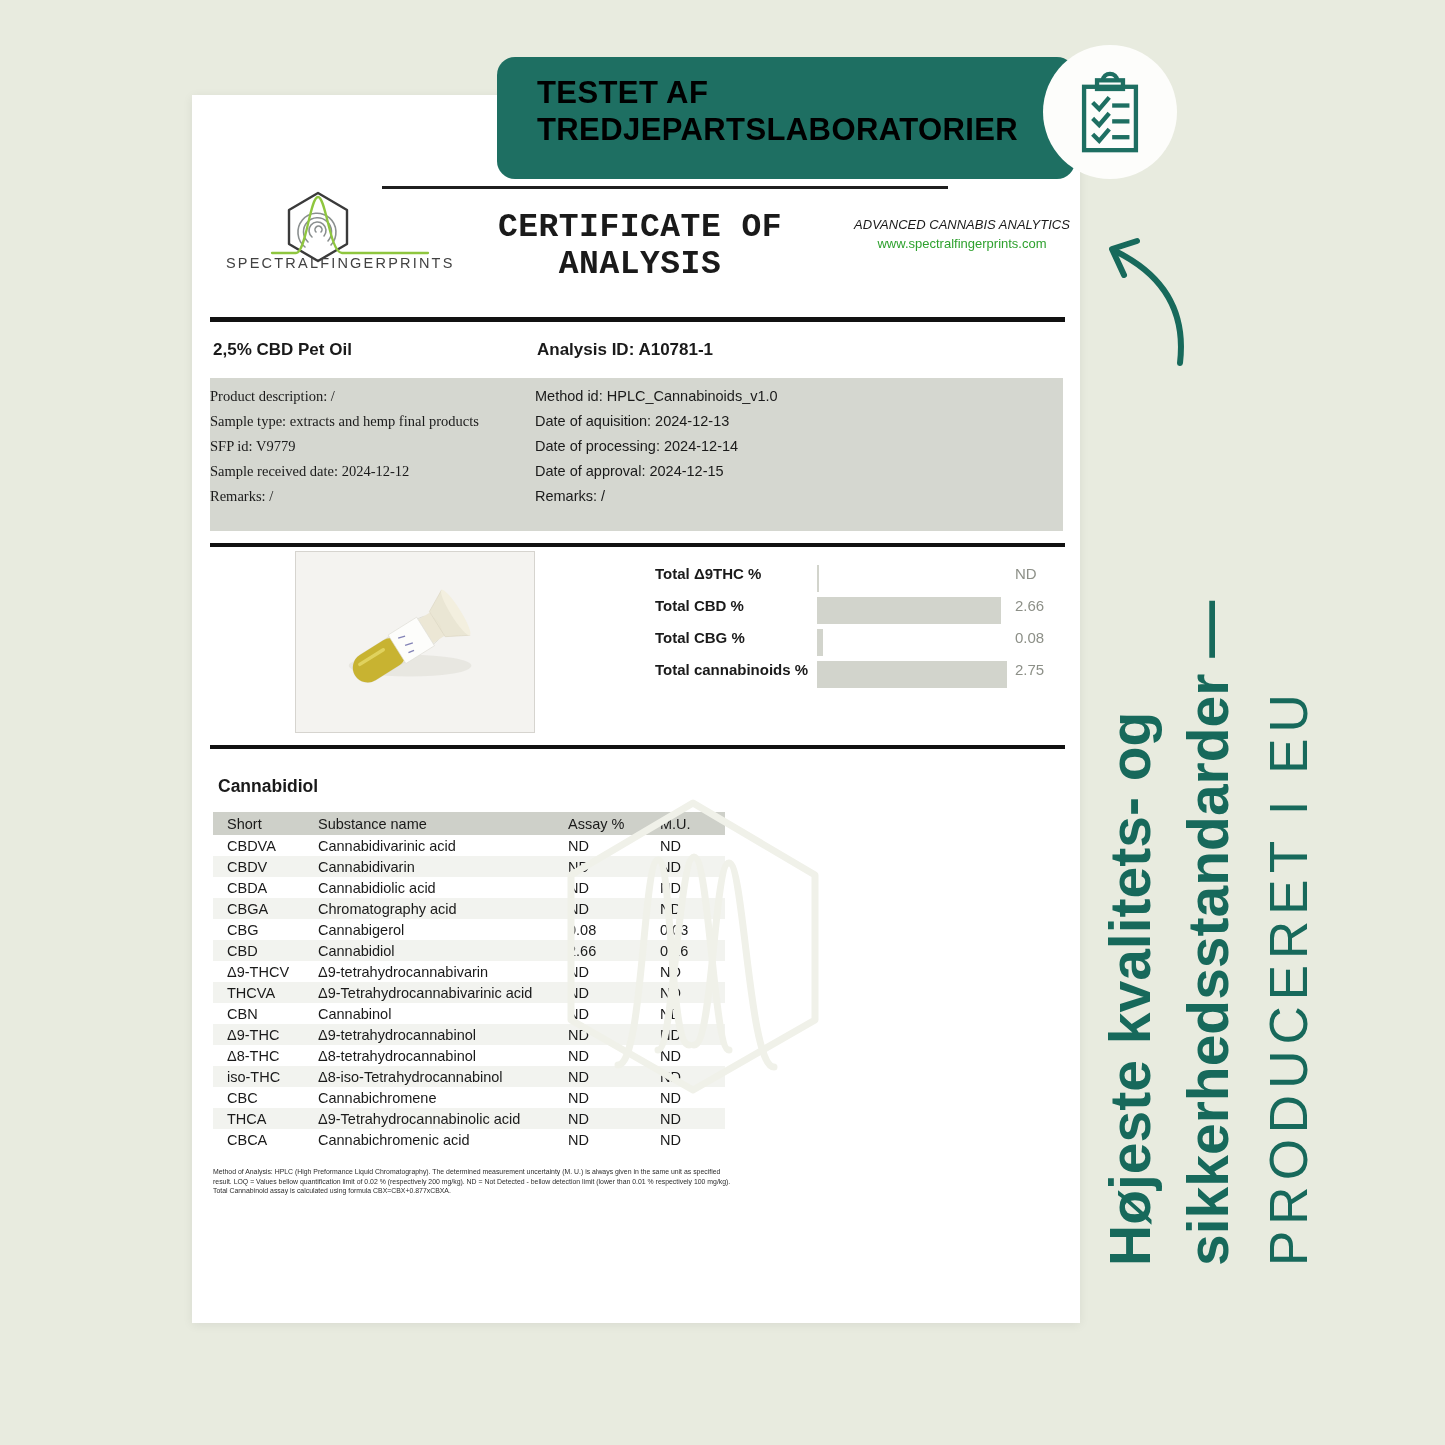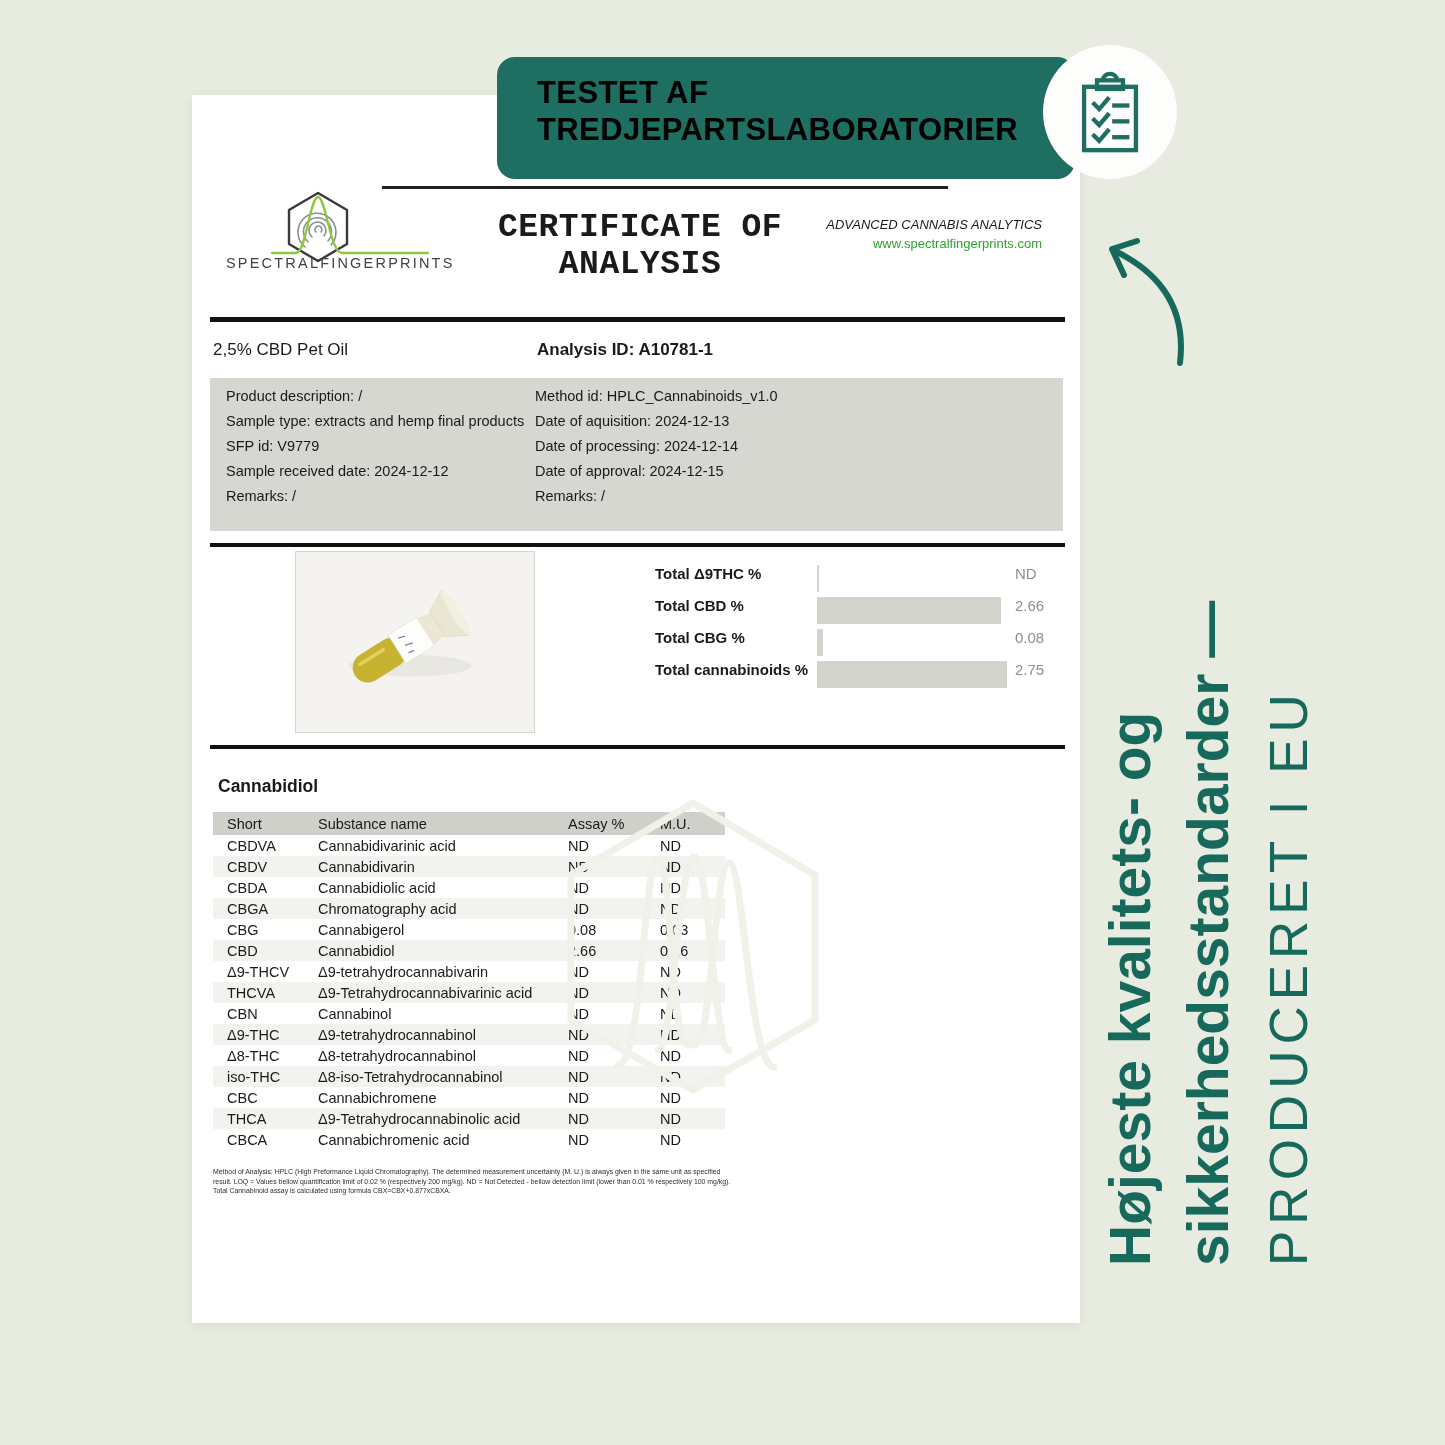--- a/index.html
+++ b/index.html
@@ -12,36 +12,36 @@
   .paper * { color:#1a1a1a; }
 
   .thin-topline { position:absolute; left:190px; top:91px; width:566px; height:3px; background:#1f1f1f; }
 
   .logo-svg { position:absolute; left:78px; top:96px; width:160px; height:73px; }
   .logo-type { position:absolute; left:34px; top:160px; width:200px; font-size:14.5px;
                letter-spacing:2.2px; color:#424242; font-weight:400; }
 
   .coa-title { position:absolute; left:228px; top:114px; width:440px; text-align:center;
                font-size:33px; font-weight:700; letter-spacing:.5px;font-family:Liberation Mono, monospace; }
-  .tagline-block { position:absolute; left:620px; top:122px; width:230px; text-align:right; }
+  .tagline-block { position:absolute; left:655px; top:122px; width:230px; text-align:center; }
   .tagline { font-size:13px; font-style:italic; font-weight:500; }
   .website { font-size:13px; color:#2ea12e !important; margin-top:4px; }
 
   .rule { position:absolute; left:18px; width:855px; background:#111; }
   .rule1 { top:222px; height:5px; }
   .rule2 { top:448px; height:4px; }
   .rule3 { top:650px; height:4px; }
 
-  .product-name { position:absolute; left:21px; top:245px; font-size:17px; font-weight:400; }
+  .product-name { position:absolute; left:21px; top:245px; font-size:17px; font-weight:700; }
   .analysis-id  { position:absolute; left:345px; top:245px; font-size:17px; font-weight:700; }
 
   .info-box { position:absolute; left:18px; top:283px; width:853px; height:153px;
               background:#d5d7d0; padding:6px 0 0 4px; }
   .info-col { position:absolute; top:6px; }
-  .info-col.left  { left:16px; }
+  .info-col.left  { left:0;font-family:Liberation Serif, serif; }
   .info-col.right { left:325px; }
   .info-col div { font-size:14.5px; line-height:25px; white-space:nowrap; }
 
   .photo { position:absolute; left:103px; top:456px; width:240px; height:182px;
            border:1px solid #d6d4cf; background:#f4f3f0; }
 
   .chart { position:absolute; left:463px; top:470px; display:flex; flex-direction:column; gap:5px; }
   .chart-row { display:flex; align-items:flex-start; height:27px; }
   .chart-label { width:162px; font-size:15px; font-weight:700; }
   .bar-track { width:195px; height:27px; position:relative; }

